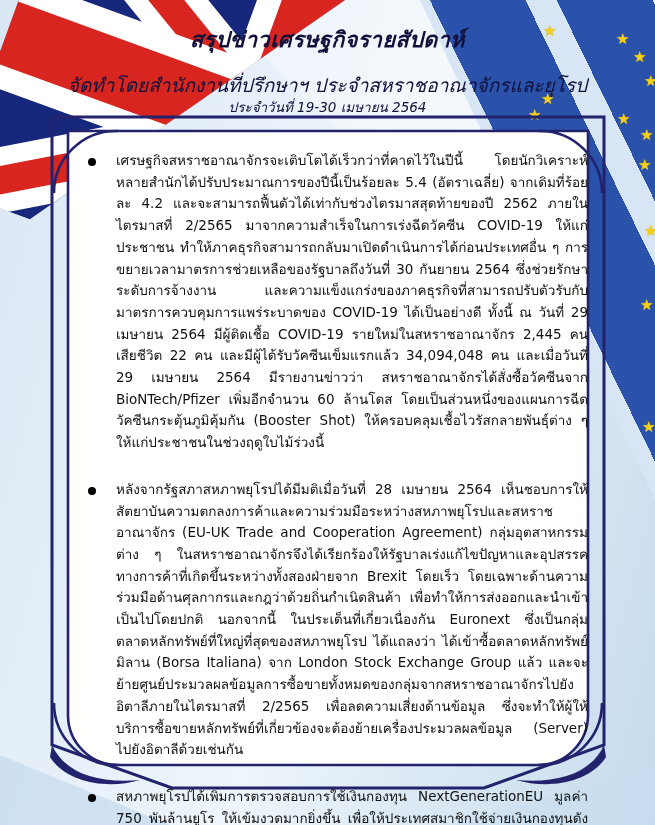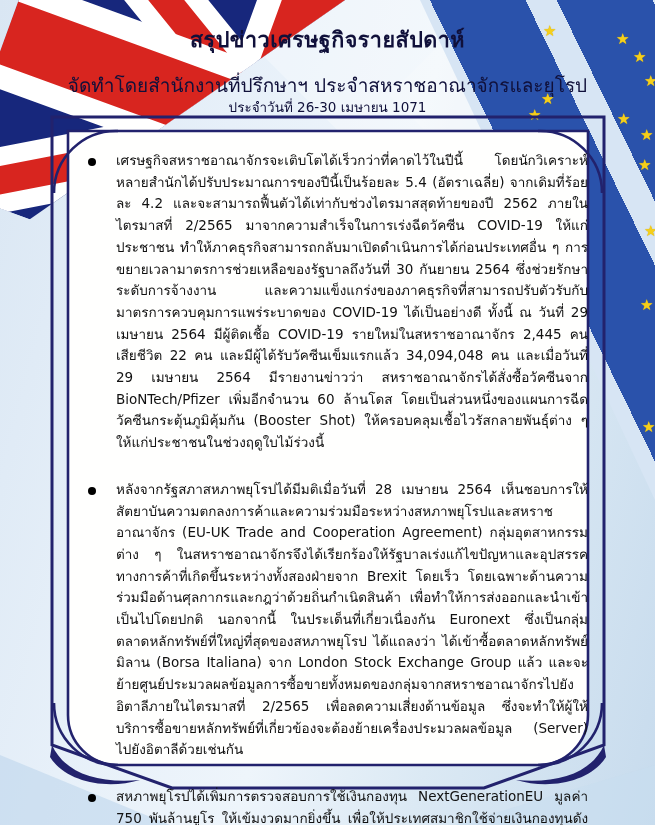--- a/index.html
+++ b/index.html
@@ -26,21 +26,21 @@
   .eu-wrap{position:absolute;top:0;right:0;width:235px;height:500px;z-index:1;
     clip-path:polygon(0 0,100% 0,100% 100%);
     background:repeating-linear-gradient(64deg,#2a52ab 0 86px,#d7e5f4 86px 114px);}
   .eu-star{position:absolute;color:#f5cf1b;font-size:15px;line-height:1;
     text-shadow:0 0 1px #caa40a;}
 
   
   .frame-svg{position:absolute;left:0;top:0;z-index:2;}
 
   
-  .hdr{position:absolute;left:0;width:655px;text-align:center;z-index:3;color:#10103a;}
+  .hdr{position:absolute;left:0;width:655px;text-align:center;z-index:3;color:#10103a;font-style:italic;}
   .doc-title{top:22px;font-size:21.5px;font-weight:bold;letter-spacing:0.5px;}
   .doc-sub{top:70px;font-size:19px;}
   .doc-date{top:96px;font-size:13.5px;}
 
   
   .content{position:absolute;left:88px;top:150px;width:500px;z-index:3;}
   .bullet-item{display:flex;gap:20px;margin-bottom:25px;}
   .dot{width:8px;height:8px;border-radius:50%;background:#000;margin-top:8px;flex:none;}
   .btext{font-size:13.5px;line-height:21.7px;color:#111;text-align:justify;}
 </style>
@@ -87,21 +87,21 @@
   <path d="M538 131 A62 62 0 0 1 602 193" fill="none" stroke="#22226d" stroke-width="2.6"></path>
   <path d="M118 765 A62 62 0 0 1 54 703" fill="none" stroke="#22226d" stroke-width="2.6"></path>
   <path d="M538 765 A62 62 0 0 0 602 703" fill="none" stroke="#22226d" stroke-width="2.6"></path>
 
   <path d="M52 745 C64 772 96 784 140 780 C106 790 66 782 50 757 Z" fill="#22226d"></path>
   <path d="M604 745 C592 772 560 784 516 780 C550 790 590 782 606 757 Z" fill="#22226d"></path>
 </svg>
 
 <div class="hdr doc-title">สรุปข่าวเศรษฐกิจรายสัปดาห์</div>
 <div class="hdr doc-sub">จัดทำโดยสำนักงานที่ปรึกษาฯ ประจำสหราชอาณาจักรและยุโรป</div>
-<div class="hdr doc-date">ประจำวันที่ 26-30 เมษายน 1071</div>
+<div class="hdr doc-date">ประจำวันที่ 19-30 เมษายน 2564</div>
 
 <div class="content">
   <div class="bullet-item">
     <div class="dot"></div>
     <div class="btext">เศรษฐกิจสหราชอาณาจักรจะเติบโตได้เร็วกว่าที่คาดไว้ในปีนี้ โดยนักวิเคราะห์หลายสำนักได้ปรับประมาณการของปีนี้เป็นร้อยละ 5.4 (อัตราเฉลี่ย) จากเดิมที่ร้อยละ 4.2 และจะสามารถฟื้นตัวได้เท่ากับช่วงไตรมาสสุดท้ายของปี 2562 ภายในไตรมาสที่ 2/2565 มาจากความสำเร็จในการเร่งฉีดวัคซีน COVID-19 ให้แก่ประชาชน ทำให้ภาคธุรกิจสามารถกลับมาเปิดดำเนินการได้ก่อนประเทศอื่น ๆ การขยายเวลามาตรการช่วยเหลือของรัฐบาลถึงวันที่ 30 กันยายน 2564 ซึ่งช่วยรักษาระดับการจ้างงาน และความแข็งแกร่งของภาคธุรกิจที่สามารถปรับตัวรับกับมาตรการควบคุมการแพร่ระบาดของ COVID-19 ได้เป็นอย่างดี ทั้งนี้ ณ วันที่ 29 เมษายน 2564 มีผู้ติดเชื้อ COVID-19 รายใหม่ในสหราชอาณาจักร 2,445 คน เสียชีวิต 22 คน และมีผู้ได้รับวัคซีนเข็มแรกแล้ว 34,094,048 คน และเมื่อวันที่ 29 เมษายน 2564 มีรายงานข่าวว่า สหราชอาณาจักรได้สั่งซื้อวัคซีนจาก BioNTech/Pfizer เพิ่มอีกจำนวน 60 ล้านโดส โดยเป็นส่วนหนึ่งของแผนการฉีดวัคซีนกระตุ้นภูมิคุ้มกัน (Booster Shot) ให้ครอบคลุมเชื้อไวรัสกลายพันธุ์ต่าง ๆ ให้แก่ประชาชนในช่วงฤดูใบไม้ร่วงนี้</div>
   </div>
   <div class="bullet-item">
     <div class="dot"></div>
     <div class="btext">หลังจากรัฐสภาสหภาพยุโรปได้มีมติเมื่อวันที่ 28 เมษายน 2564 เห็นชอบการให้สัตยาบันความตกลงการค้าและความร่วมมือระหว่างสหภาพยุโรปและสหราชอาณาจักร (EU-UK Trade and Cooperation Agreement) กลุ่มอุตสาหกรรมต่าง ๆ ในสหราชอาณาจักรจึงได้เรียกร้องให้รัฐบาลเร่งแก้ไขปัญหาและอุปสรรคทางการค้าที่เกิดขึ้นระหว่างทั้งสองฝ่ายจาก Brexit โดยเร็ว โดยเฉพาะด้านความร่วมมือด้านศุลกากรและกฎว่าด้วยถิ่นกำเนิดสินค้า เพื่อทำให้การส่งออกและนำเข้าเป็นไปโดยปกติ นอกจากนี้ ในประเด็นที่เกี่ยวเนื่องกัน Euronext ซึ่งเป็นกลุ่มตลาดหลักทรัพย์ที่ใหญ่ที่สุดของสหภาพยุโรป ได้แถลงว่า ได้เข้าซื้อตลาดหลักทรัพย์มิลาน (Borsa Italiana) จาก London Stock Exchange Group แล้ว และจะย้ายศูนย์ประมวลผลข้อมูลการซื้อขายทั้งหมดของกลุ่มจากสหราชอาณาจักรไปยังอิตาลีภายในไตรมาสที่ 2/2565 เพื่อลดความเสี่ยงด้านข้อมูล ซึ่งจะทำให้ผู้ให้บริการซื้อขายหลักทรัพย์ที่เกี่ยวข้องจะต้องย้ายเครื่องประมวลผลข้อมูล (Server) ไปยังอิตาลีด้วยเช่นกัน</div>
   </div>

